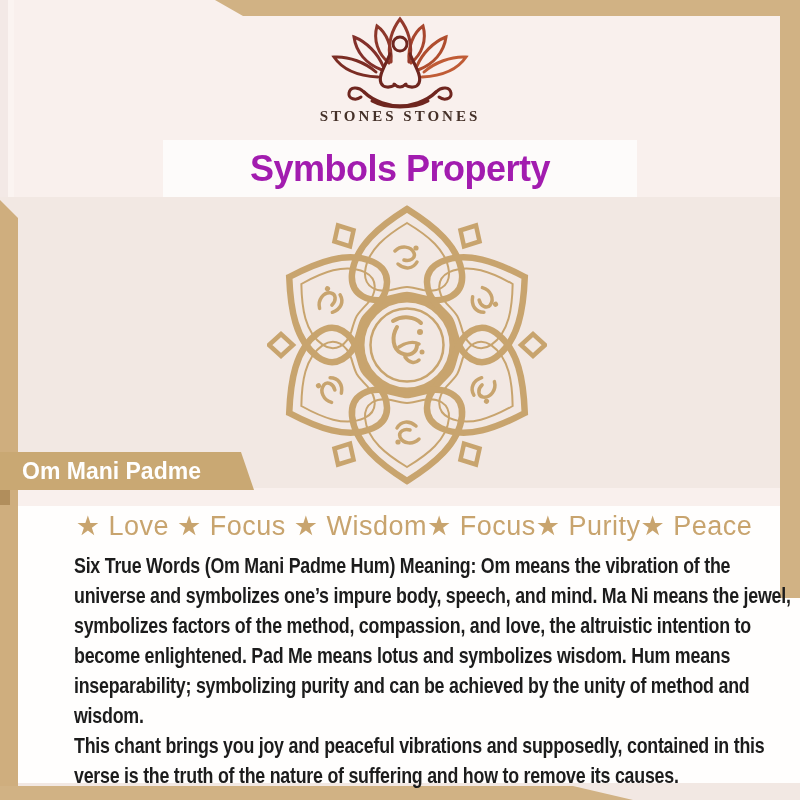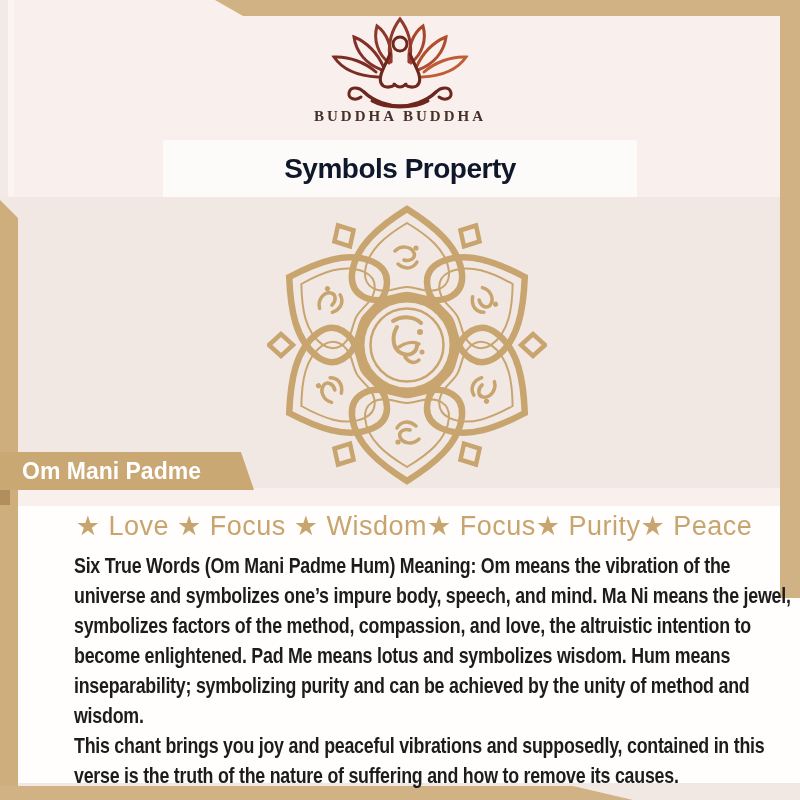--- a/index.html
+++ b/index.html
@@ -16,21 +16,21 @@
 
   
   .logo-wrap{left:300px;top:14px;width:200px;height:96px;display:flex;align-items:center;justify-content:center;}
   .brand{left:0;top:108px;width:800px;text-align:center;
          font-family:"Liberation Serif",serif;font-size:15px;font-weight:600;
          letter-spacing:3px;color:#453129;}
 
   
   .title-band{left:163px;top:140px;width:474px;height:57px;background:#fdfbfa;
               display:flex;align-items:center;justify-content:center;}
-  .title-text{font-size:28px;font-weight:700;color:#0f172a;letter-spacing:-0.5px;}
+  .title-text{font-size:36px;font-weight:700;color:#a21caf;letter-spacing:-0.5px;}
 
   
   .mandala-wrap{left:267px;top:205px;width:280px;height:280px;}
 
   
   .white-panel{left:18px;top:506px;width:782px;height:277px;background:#fffefd;}
 
   
   .strip-top{left:215px;top:0;width:585px;height:16px;background:#d1b284;
              clip-path:polygon(0 0,100% 0,100% 100%,28px 100%);}
@@ -87,21 +87,21 @@
         <path d="M -10,-20 C -15,-8 -22,2 -19,9 C -17,14 -10,14 -5,11" stroke="#6f261f" stroke-width="3.2"></path>
         <path d="M 10,-20 C 15,-8 22,2 19,9 C 17,14 10,14 5,11" stroke="#6f261f" stroke-width="3.2"></path>
         <path d="M -6,10 C -2,14 2,14 6,10" stroke="#6f261f" stroke-width="3"></path>
         <path d="M -36,18 C -26,28 -10,32 0,32 C 10,32 26,28 36,18" stroke="#6f261f" stroke-width="3.4"></path>
         <path d="M -28,27 C -14,35 14,35 28,27" stroke="#6f261f" stroke-width="3"></path>
         <path d="M -36,18 C -42,12 -50,13 -51,19 C -52,25 -44,27 -39,23" stroke="#6f261f" stroke-width="3"></path>
         <path d="M 36,18 C 42,12 50,13 51,19 C 52,25 44,27 39,23" stroke="#6f261f" stroke-width="3"></path>
       </g>
     </svg>
   </div>
-  <div class="abs brand">BUDDHA BUDDHA</div>
+  <div class="abs brand">STONES STONES</div>
 
   <div class="abs mandala-wrap">
     <svg width="280" height="280" viewBox="-140 -140 280 280">
       <g fill="none" stroke="#c8a46e">
         <circle r="46" stroke-width="7"></circle>
         <circle r="36.5" stroke-width="2.5"></circle>
 
         <g id="petals">
           <g>
             <g transform="rotate(0)">

